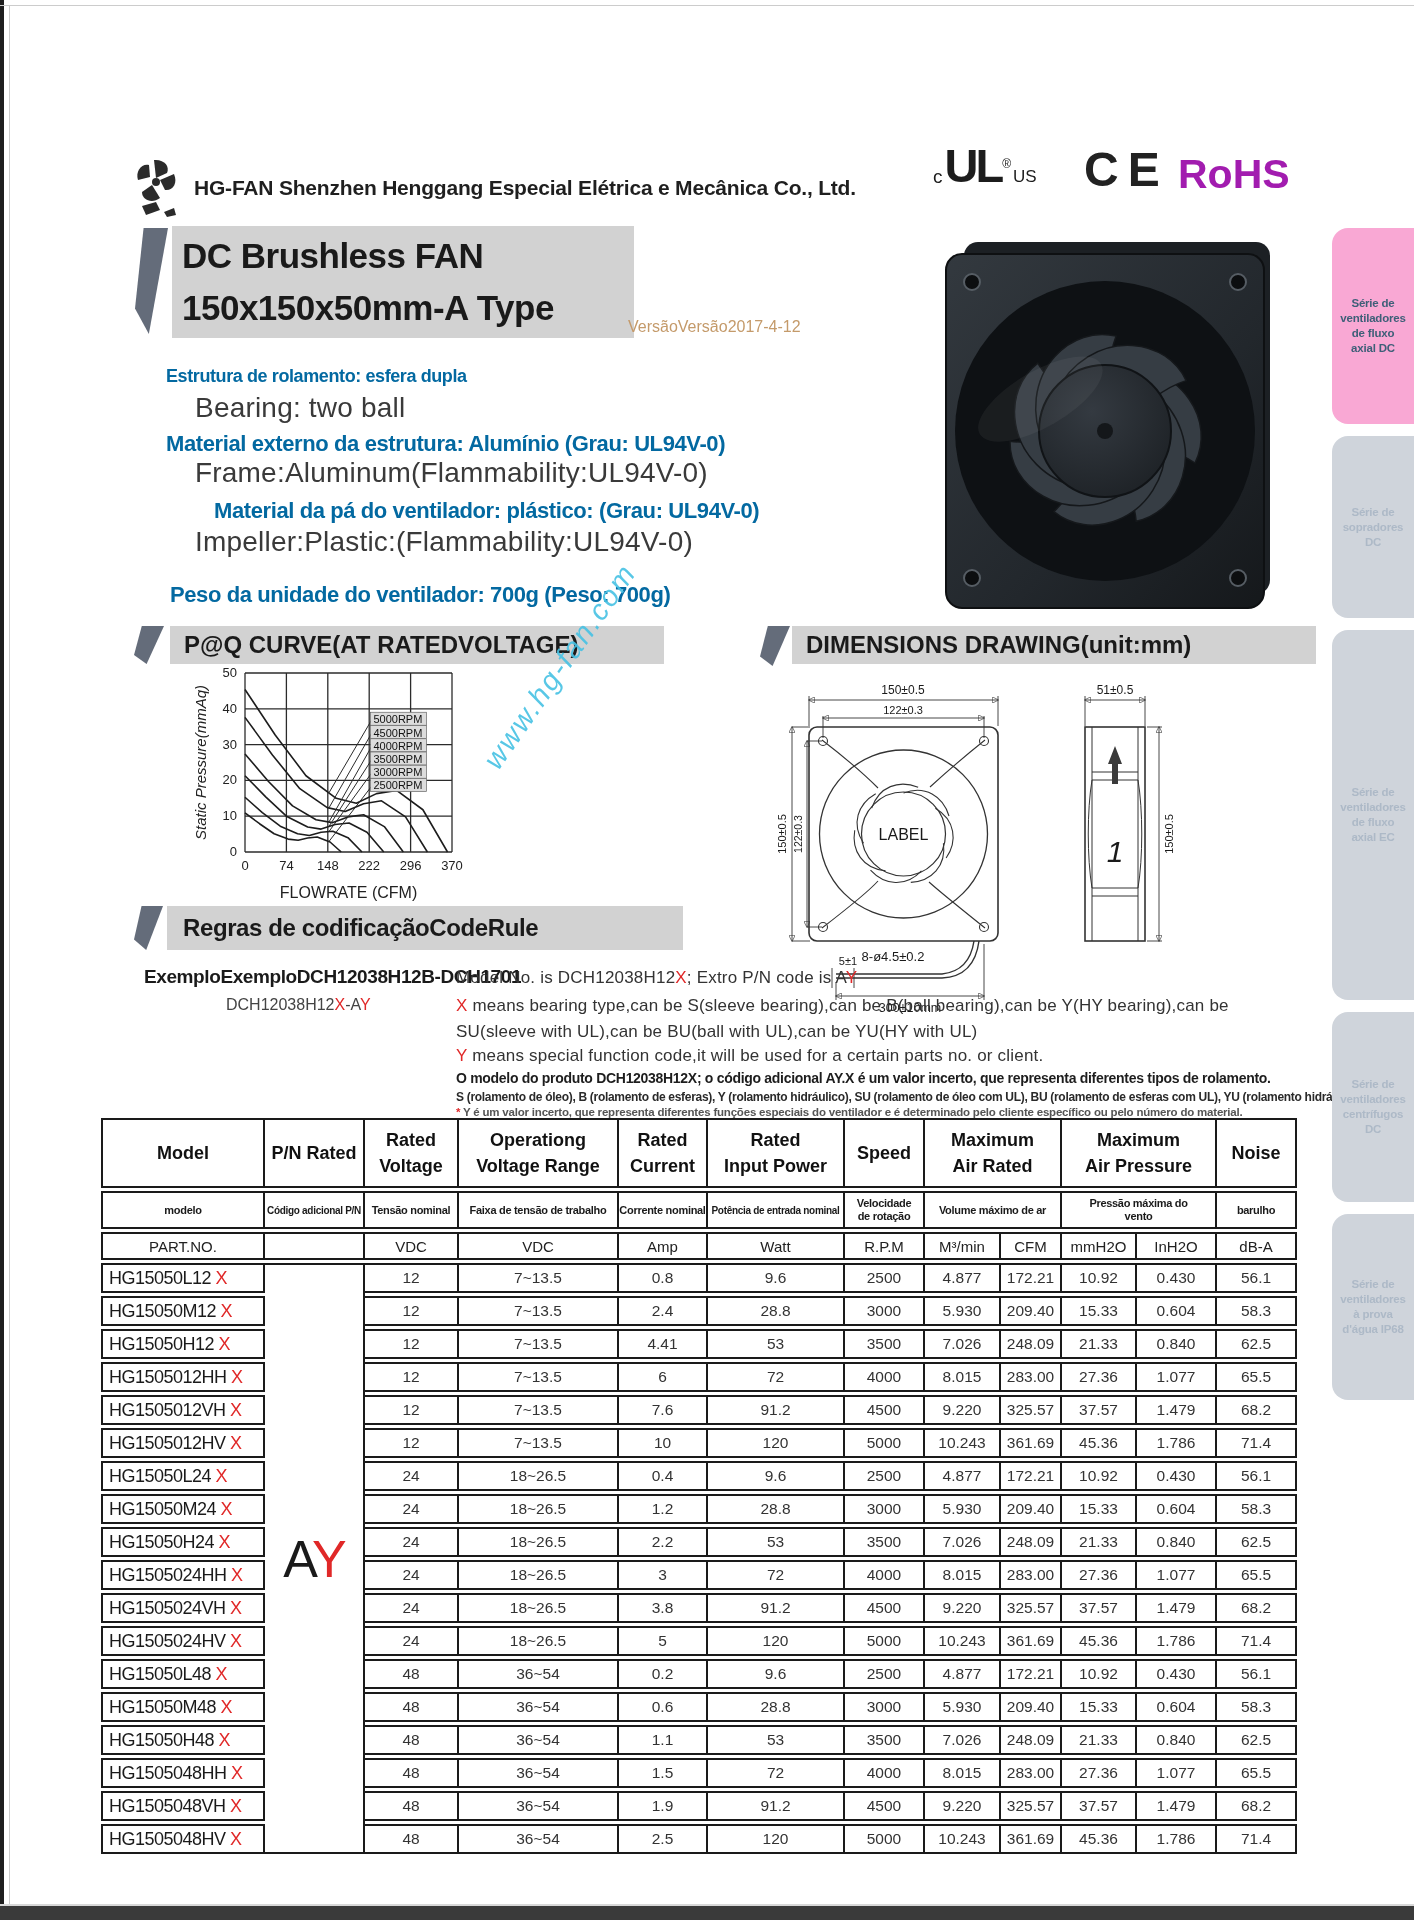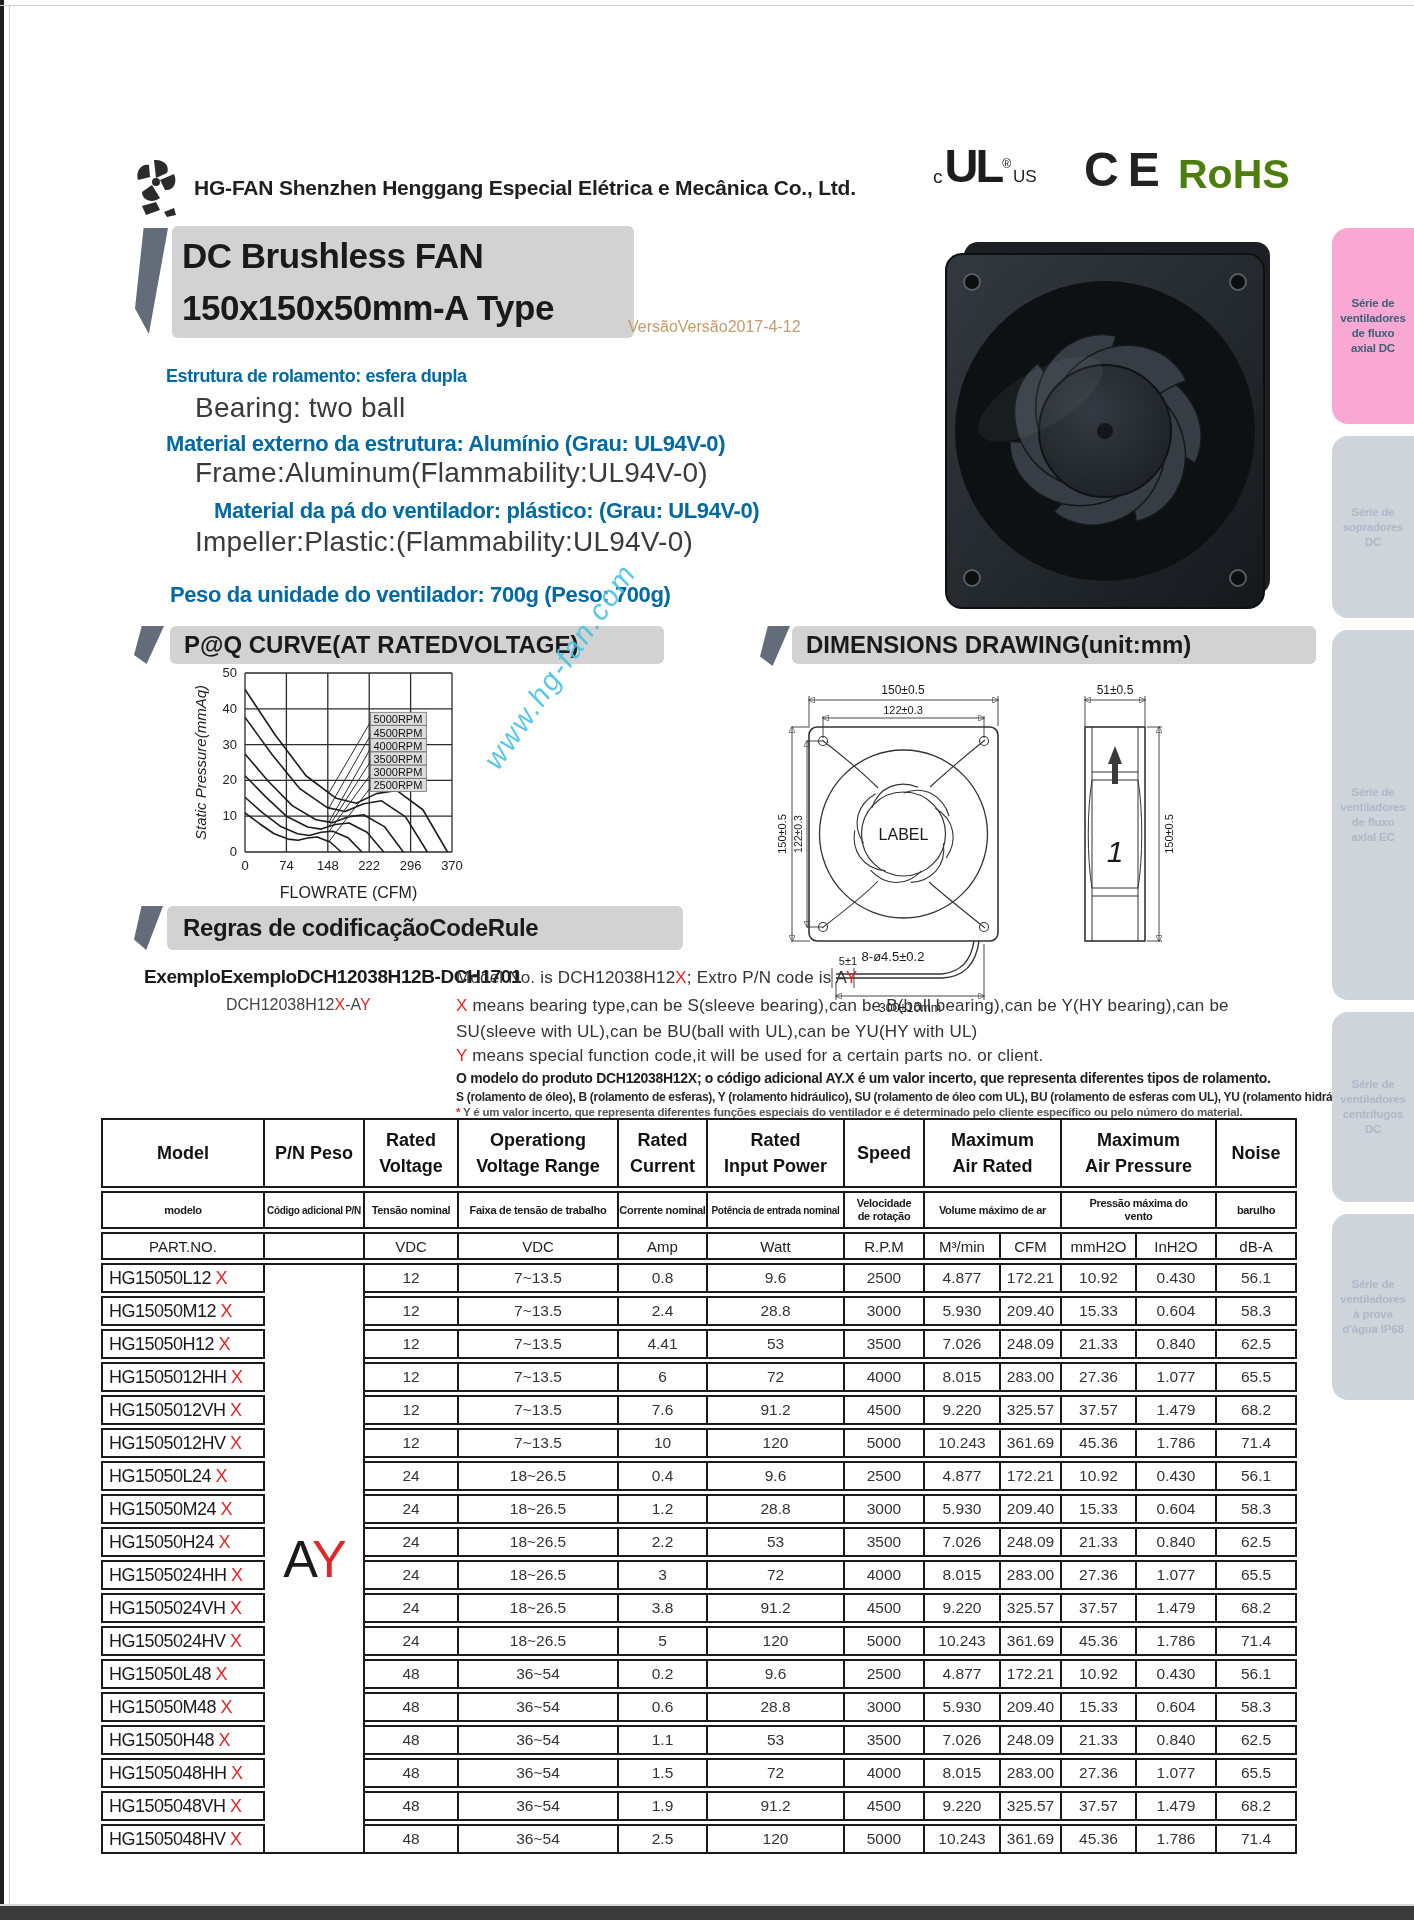--- a/index.html
+++ b/index.html
@@ -15,29 +15,29 @@
 
   
   .company{left:194px;top:176px;font-size:21px;font-weight:bold;letter-spacing:-0.2px;color:#1f1f1f;}
   .cert{display:flex;align-items:flex-end;color:#1c1c1c;}
   .cul{left:933px;top:146px;}
   .cul .c{font-size:19px;line-height:19px;margin-right:2px;}
   .cul .ul{font-size:47px;line-height:40px;font-weight:800;letter-spacing:-3px;}
   .cul .reg{font-size:12px;line-height:36px;align-self:flex-start;margin-left:1px;}
   .cul .us{font-size:17px;line-height:18px;margin-left:2px;}
   .ce{left:1084px;top:146px;font-size:48px;line-height:48px;font-weight:600;letter-spacing:9px;color:#222;}
-  .rohs{left:1178px;top:154px;font-size:41px;line-height:41px;font-weight:600;color:#4d7c0f;}
+  .rohs{left:1178px;top:154px;font-size:41px;line-height:41px;font-weight:600;color:#a21caf;}
 
   
   .tri{background:#646c7a;}
   .tri-title{left:135px;top:228px;width:33px;height:106px;clip-path:polygon(26% 0,100% 0,42% 100%,0 76%);}
   .tri-pq{left:134px;top:626px;width:30px;height:38px;clip-path:polygon(26% 0,100% 0,42% 100%,0 76%);}
   .tri-dim{left:760px;top:626px;width:30px;height:40px;clip-path:polygon(26% 0,100% 0,42% 100%,0 76%);}
   .tri-code{left:134px;top:906px;width:29px;height:44px;clip-path:polygon(26% 0,100% 0,42% 100%,0 76%);}
-  .banner{background:#d2d2d2;font-weight:bold;display:flex;flex-direction:column;justify-content:center;border-radius:6px;}
+  .banner{background:#d2d2d2;font-weight:bold;display:flex;flex-direction:column;justify-content:center;}
   .title-banner{left:172px;top:226px;width:452px;height:112px;font-size:35px;line-height:52px;padding-left:10px;letter-spacing:-0.5px;}
   .banner-pq{left:170px;top:626px;width:480px;height:38px;font-size:24px;padding-left:14px;}
   .banner-dim{left:792px;top:626px;width:510px;height:38px;font-size:24px;padding-left:14px;}
   .banner-code{left:167px;top:906px;width:500px;height:44px;font-size:24px;padding-left:16px;letter-spacing:-0.4px;}
   .version{left:628px;top:318px;font-size:16px;color:#c49a6a;}
 
   
   .pt{font-weight:bold;letter-spacing:-0.4px;color:#0369a1;}
   .en{font-weight:400;color:#3a3a3a;letter-spacing:0.2px;margin-left:27px;}
   .sp0{left:166px;top:366px;font-size:18px;}
@@ -350,21 +350,21 @@
         <col style="width:80px">
         <col style="width:76px">
       <col style="width:61px">
         <col style="width:75px">
         <col style="width:80px">
         <col style="width:80px">
     </colgroup>
     <thead>
       <tr class="r1">
         <th>Model</th>
-        <th>P/N Peso</th>
+        <th>P/N Rated</th>
         <th>
             <div>Rated</div>
             <div>Voltage</div>
           </th>
         <th>
             <div>Operationg</div>
             <div>Voltage Range</div>
           </th>
         <th>
             <div>Rated</div>

